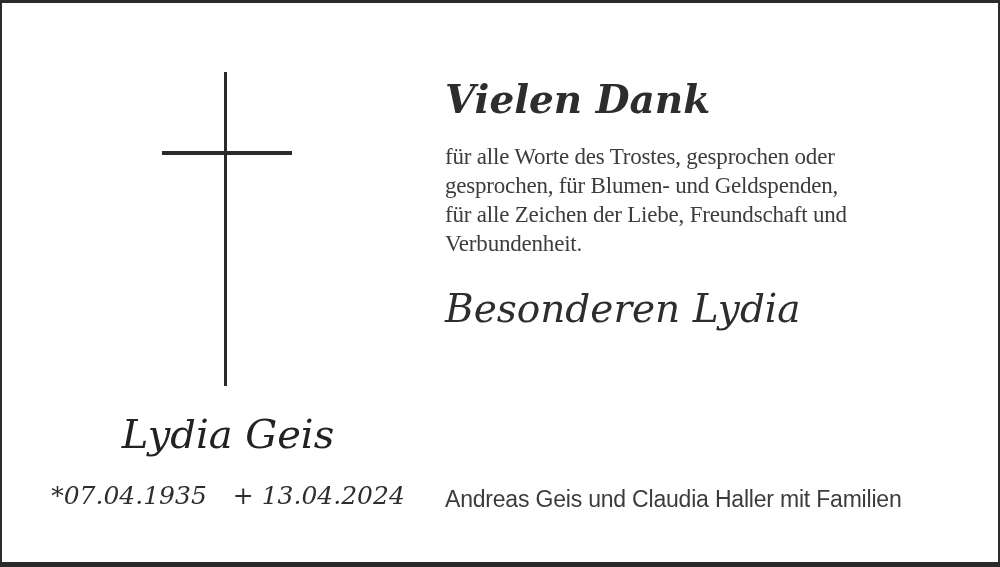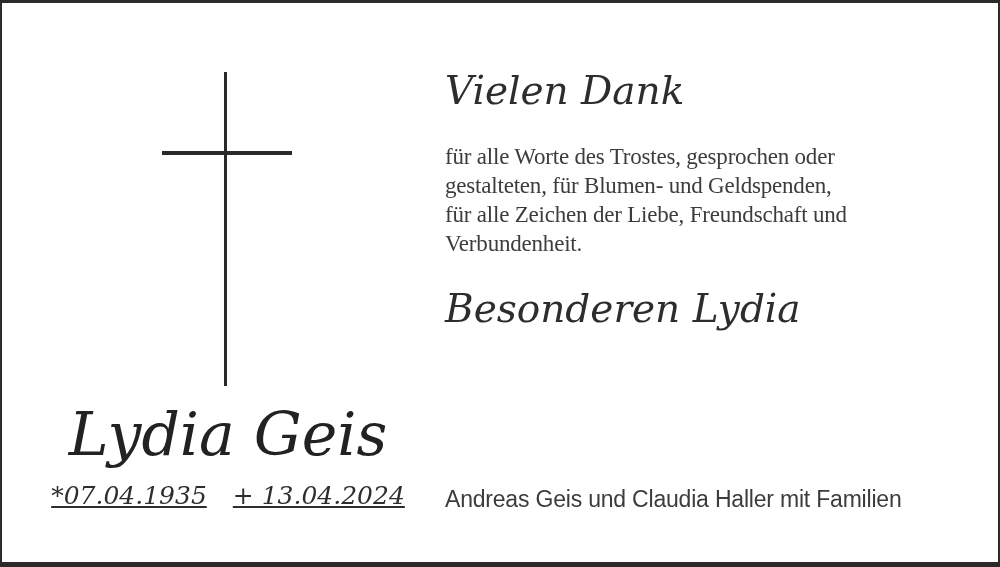--- a/index.html
+++ b/index.html
@@ -34,51 +34,50 @@
     background: #2a2a2a;
   }
   
   .name {
     position: absolute;
     left: 0; top: 400px;
     width: 452px;
     text-align: center;
     font-family: "DejaVu Serif", serif;
     font-style: italic;
-    font-size: 60px;
+    font-size: 40px;
     line-height: 62px;
     color: #222222;
     white-space: nowrap;
   }
   .dates {
     position: absolute;
     left: 0; top: 478px;
     width: 452px;
     text-align: center;
     font-family: "DejaVu Serif", serif;
     font-style: italic;
     font-size: 25px;
     line-height: 30px;
     color: #2e2e2e;
     white-space: nowrap;
-    text-decoration: underline;
   }
   .dates .death { margin-left: 26px; }
   
   .heading {
     position: absolute;
     left: 443px;
     font-family: "DejaVu Serif", serif;
     font-style: italic;
     font-size: 39px;
     line-height: 44px;
     color: #2d2d2d;
     white-space: nowrap;
   }
-  .h1 { top: 66px; }
+  .h1 { top: 74px; font-weight: bold; }
   .h2 { top: 284px; }
   .paragraph {
     position: absolute;
     left: 443px;
     width: 545px;
     font-family: "Liberation Sans", sans-serif;
     font-size: 23px;
     line-height: 29px;
     color: #3c3c3c;
     letter-spacing: -0.2px;
@@ -104,21 +103,21 @@
 
   <div class="cross">
     <div class="cross-v"></div>
     <div class="cross-h"></div>
   </div>
 
   <div class="heading h1">Vielen Dank</div>
 
   <div class="paragraph p1">
     <div>für alle Worte des Trostes, gesprochen oder</div>
-    <div>gestalteten, für Blumen- und Geldspenden,</div>
+    <div>gesprochen, für Blumen- und Geldspenden,</div>
     <div>für alle Zeichen der Liebe, Freundschaft und</div>
     <div>Verbundenheit.</div>
   </div>
 
   <div class="heading h2">Besonderen Lydia</div>
 
 
   <div class="name">Lydia Geis</div>
 
   <div class="dates">

